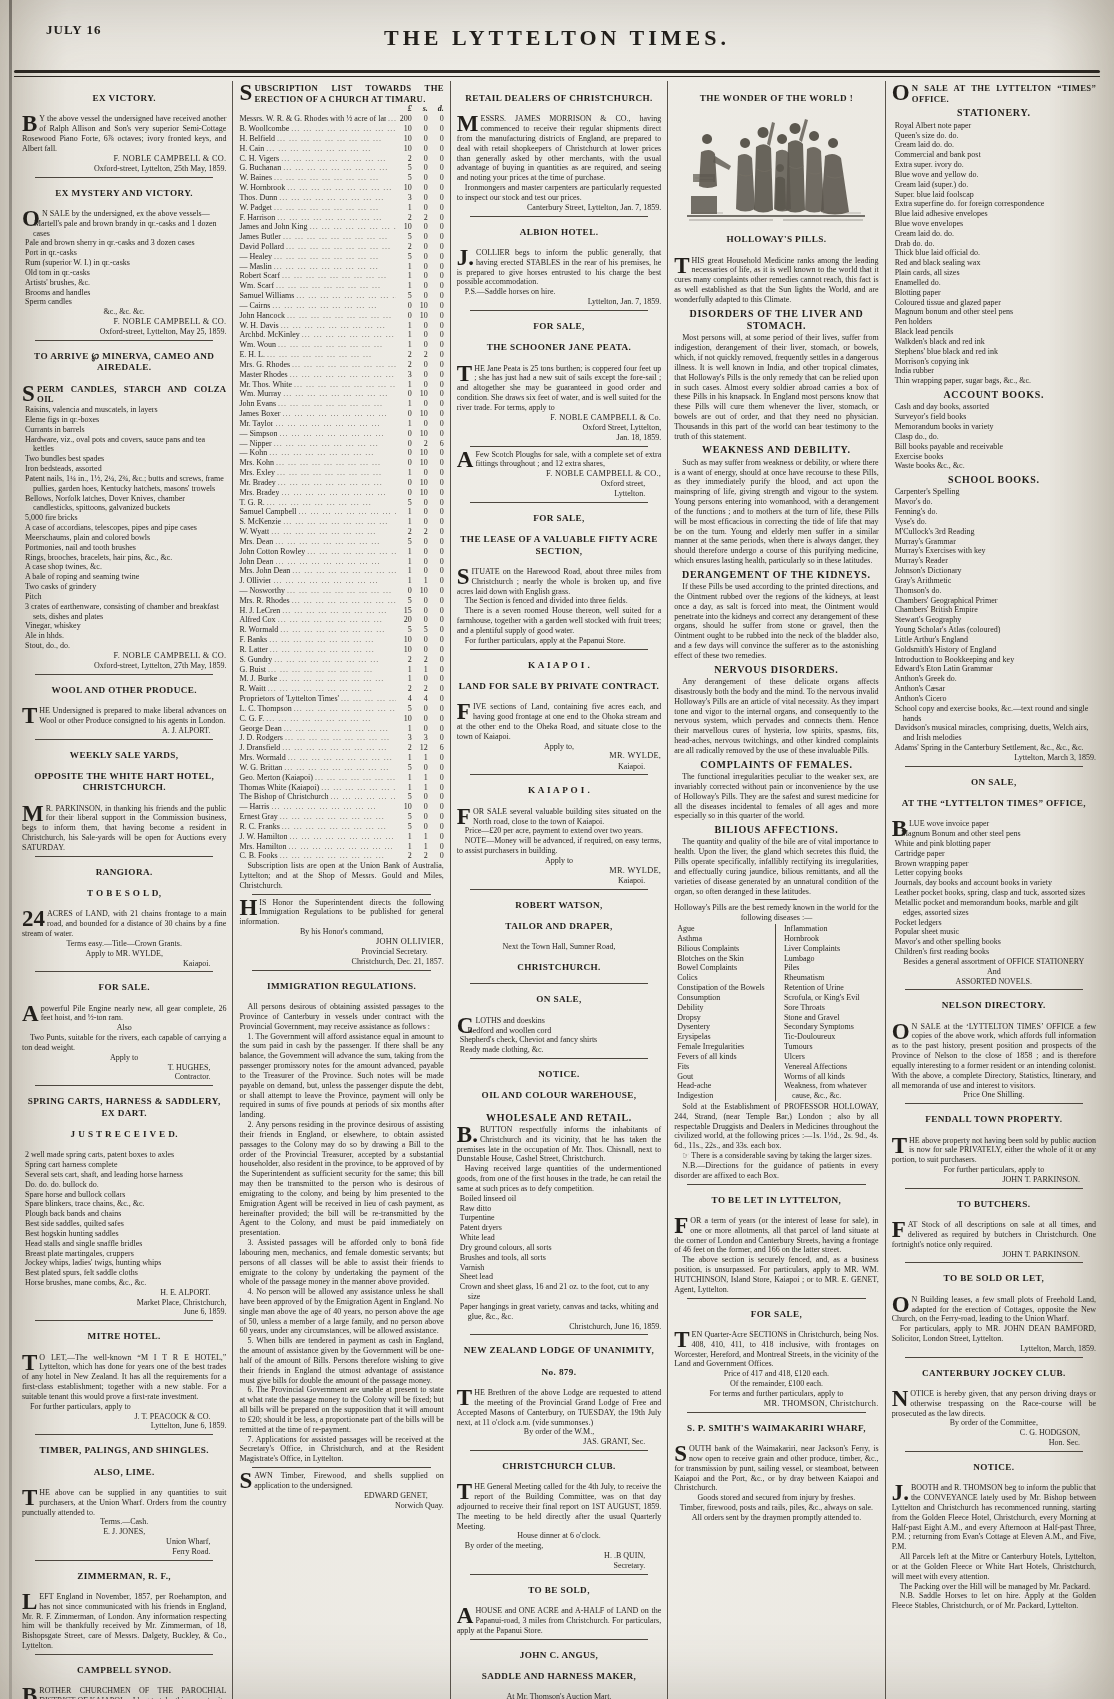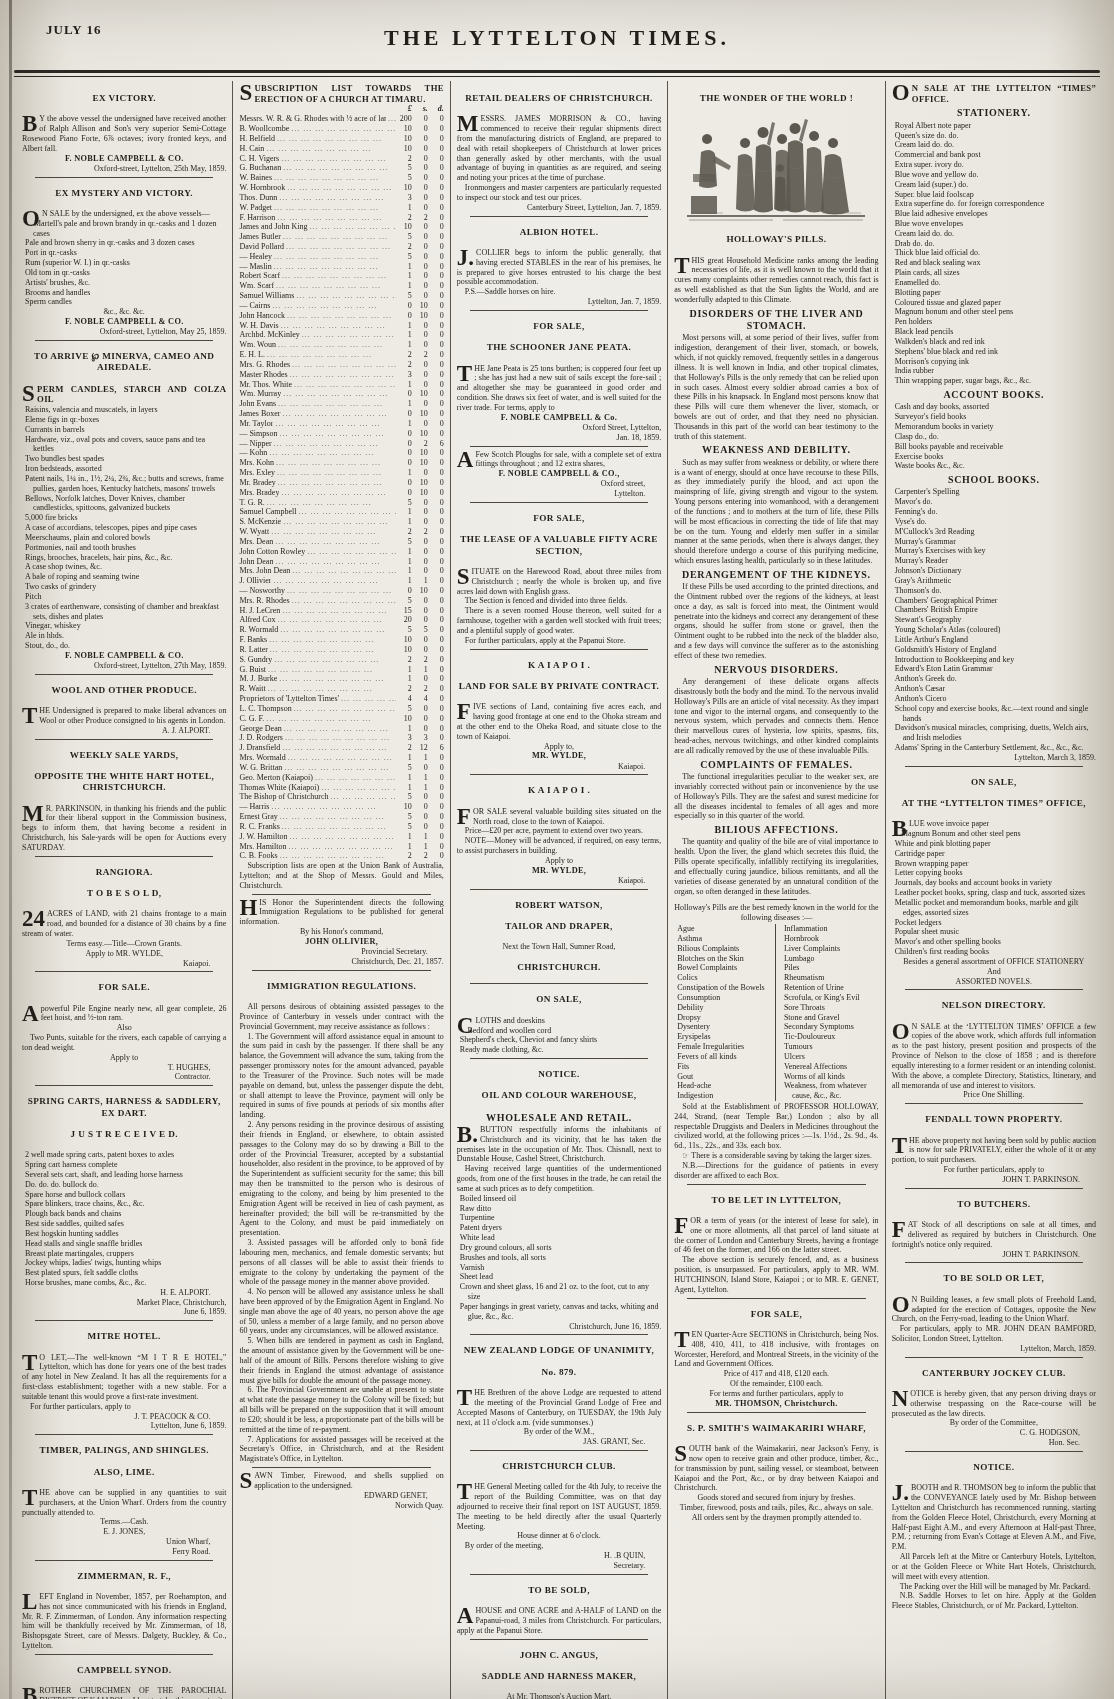--- a/index.html
+++ b/index.html
@@ -19,21 +19,21 @@
   .col{flex:1 1 0;padding:2px 6px 0;overflow:hidden;font-size:8px;line-height:1.23;min-width:0;}
   .col + .col{border-left:1px solid #59534b;}
   .h{clear:both;text-align:center;font-weight:bold;font-size:9.2px;letter-spacing:.4px;margin:10px 0;}
   .sh{clear:both;text-align:center;font-weight:bold;font-size:10px;letter-spacing:.7px;margin:3px 0 1px;}
   .para{text-align:justify;}
   .para.ind{text-indent:8px;}
   .para.dh{font-weight:bold;font-size:8.7px;text-align:justify;letter-spacing:.3px;}
   .dc{float:left;font-size:23px;line-height:17px;padding:1px 2px 0 0;font-weight:bold;}
   .item{padding-left:11px;text-indent:-8px;text-align:left;}
   .cline{clear:right;text-align:center;}
-  .sig{text-align:center;font-weight:bold;font-size:8.3px;letter-spacing:.3px;}
+  .sig{text-align:right;font-weight:normal;font-size:8.3px;letter-spacing:.3px;}
   .rline{text-align:right;padding-right:16px;}
   .lline{text-align:right;}
   .inrule{clear:both;width:42px;border-top:1px solid #3e3933;margin:3px auto;}
   .adrule{border-top:1px solid #4c463e;margin:3px 13px;clear:both;}
   .subtable{clear:both;font-size:8px;}
   .sthead{display:flex;justify-content:flex-end;font-style:italic;font-weight:bold;}
   .srow{display:flex;align-items:baseline;}
   .sname{white-space:nowrap;overflow:hidden;flex:0 1 auto;}
   .sleaders{flex:1 1 6px;overflow:hidden;white-space:nowrap;color:#5a544c;padding:0 2px;}
   .sleaders::after{content:"... ... ... ... ... ... ... ... ...";letter-spacing:1px;}

